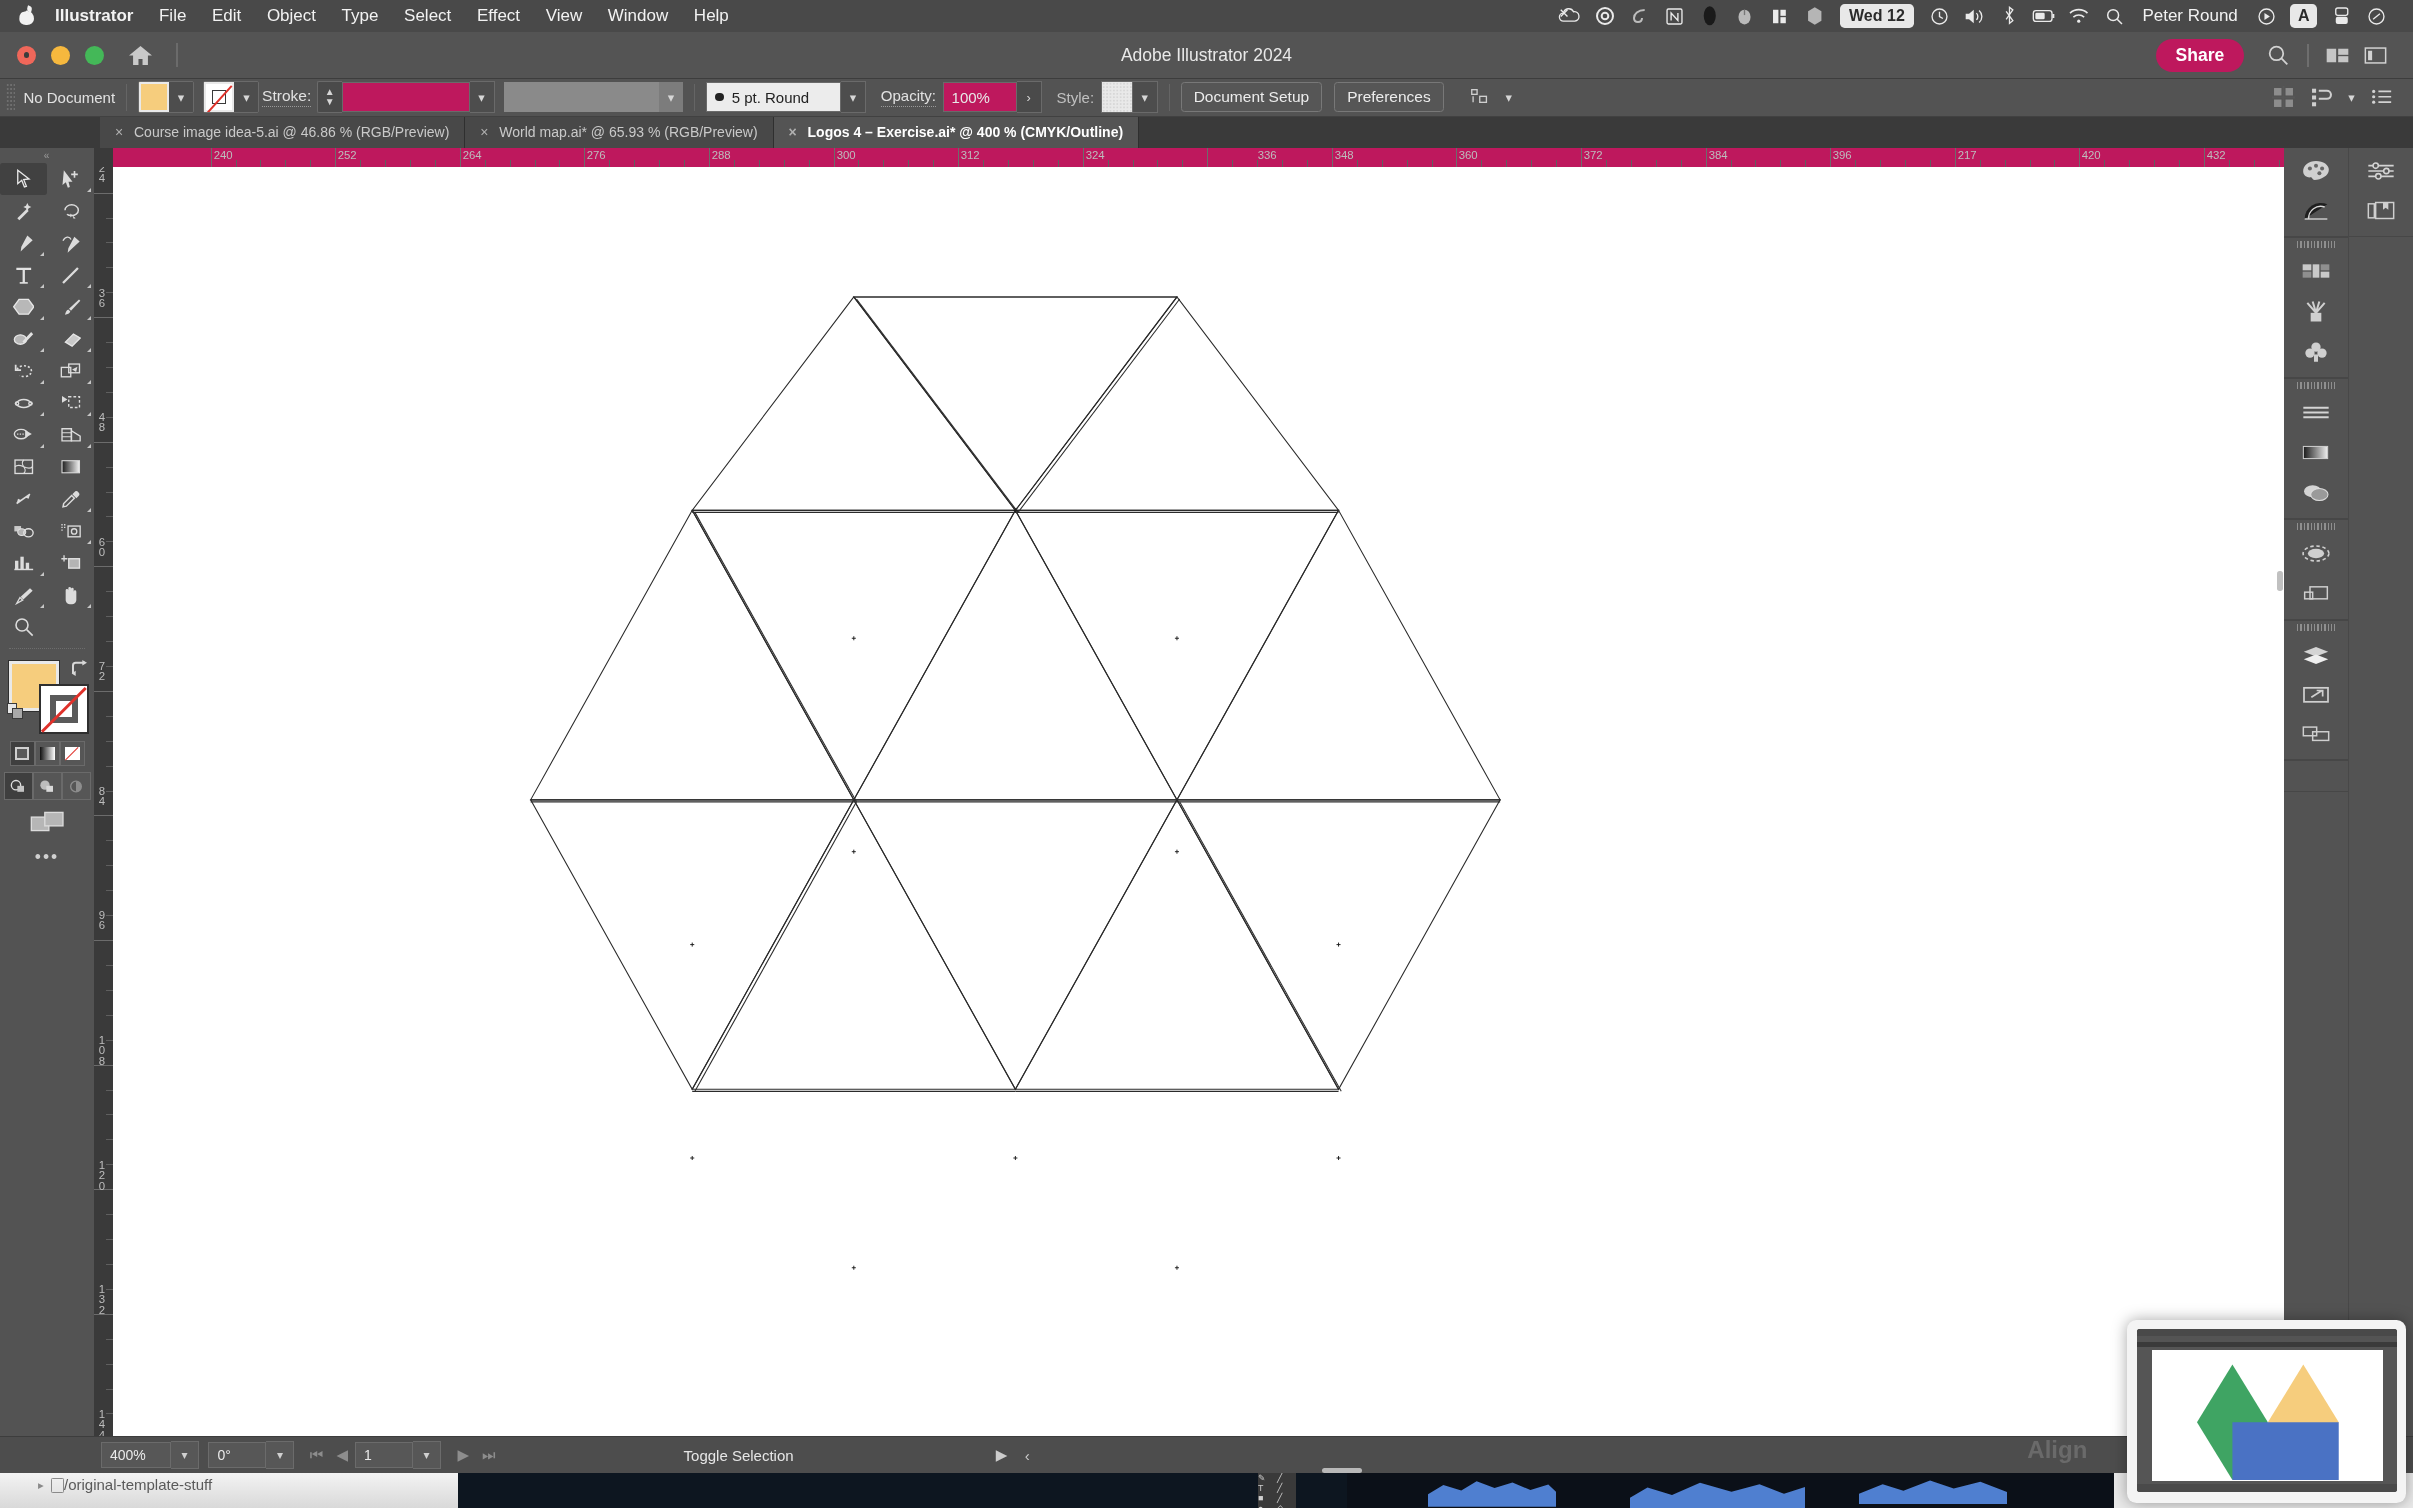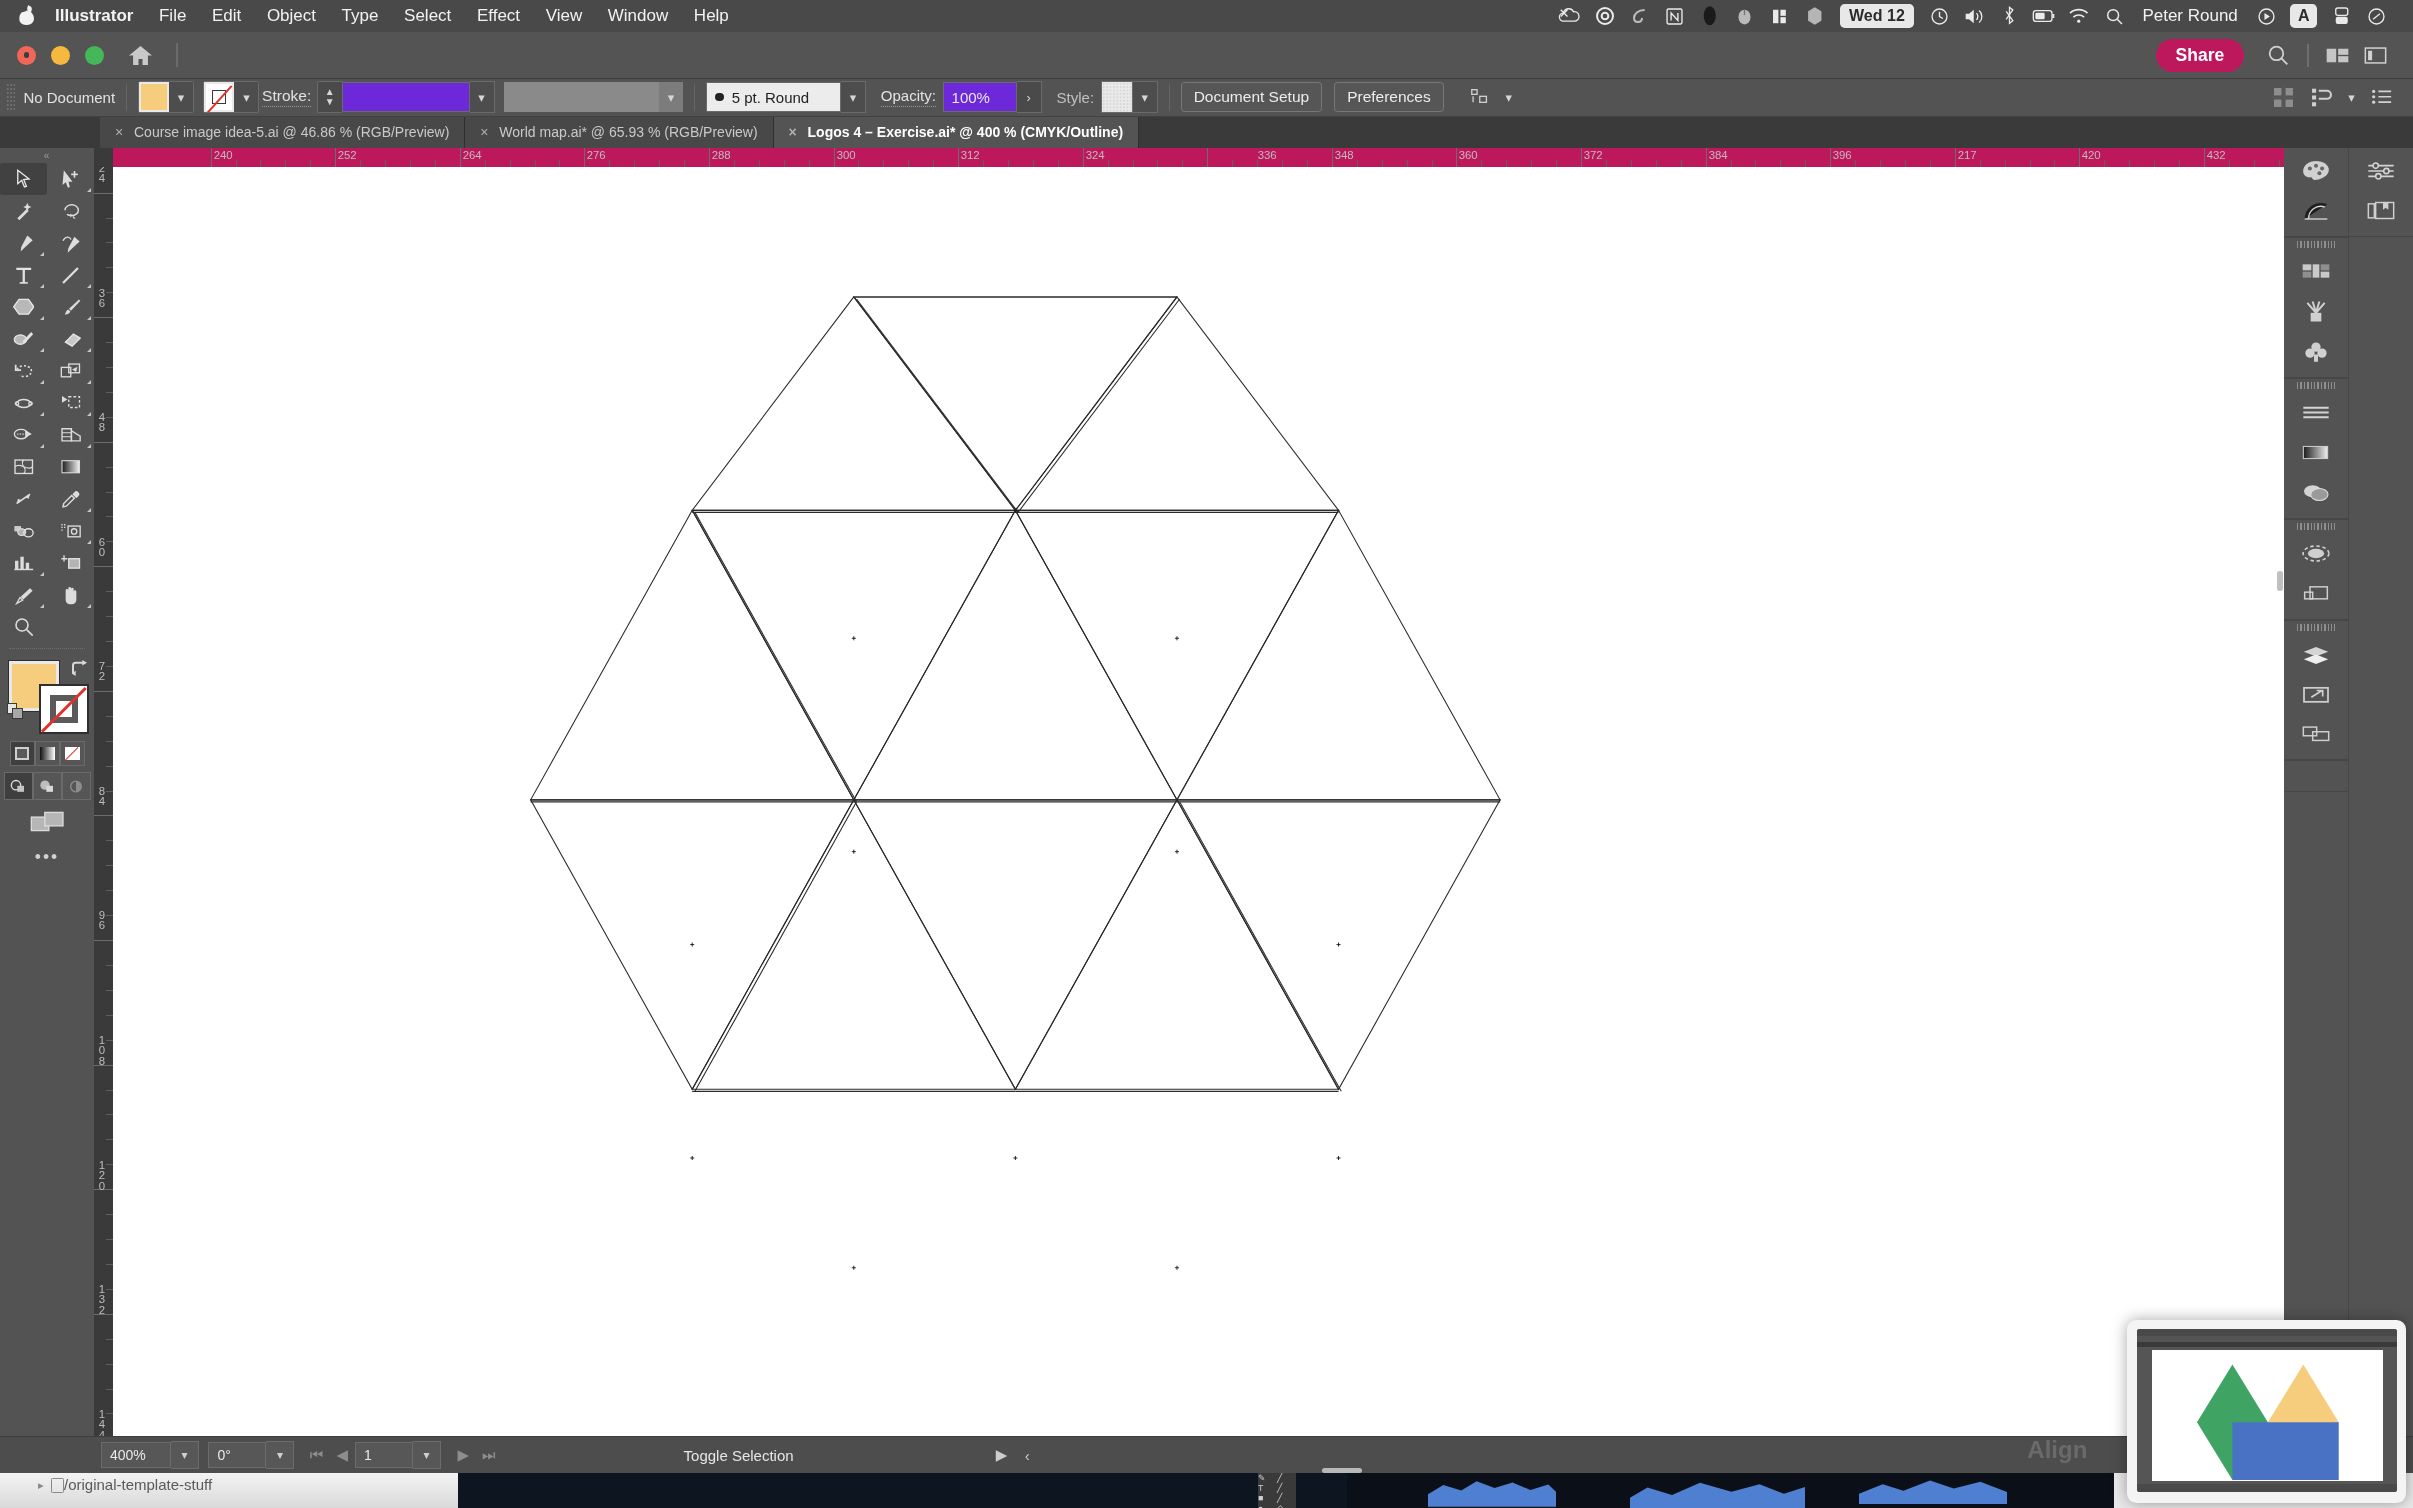--- a/index.html
+++ b/index.html
@@ -60,21 +60,21 @@
   .swatch-wrap{display:flex;align-items:stretch;height:30px;border:0.7px solid #6a6a6a;border-radius:2px;overflow:hidden;}
   .swatch{width:30px;background:#f6cd7d;border:2px solid #e9e9e9;box-sizing:border-box;}
   .swatch.none{background:#fff;position:relative;}
   .swatch.none:before{content:"";position:absolute;left:6px;top:6px;right:6px;bottom:6px;border:1.3px solid #3a3a3a;}
   .swatch.none:after{content:"";position:absolute;left:50%;top:-2.7px;width:2px;height:38px;background:#e0312a;
     transform:translateX(-50%) rotate(42deg);transform-origin:center;}
   .caret-btn{width:24px;background:#4d4d4d;display:flex;align-items:center;justify-content:center;color:#d6d6d6;font-size:12.8px;}
   .stroke-label{color:#e2e2e2;font-size:15.5px;border-bottom:1.3px dotted #9a9a9a;padding-bottom:1.3px;margin:0 5.4px 0 2.7px;}
   .stepper{width:24px;height:30px;background:#4a4a4a;border:0.7px solid #6a6a6a;border-right:none;
     display:flex;flex-direction:column;align-items:center;justify-content:center;color:#d6d6d6;font-size:10px;line-height:1.0;border-radius:2px 0 0 2px;}
-  .field{height:30px;background:#6d28d9;border:0.7px solid #6a6a6a;display:flex;align-items:center;
+  .field{height:30px;background:#be185d;border:0.7px solid #6a6a6a;display:flex;align-items:center;
      color:#e8e8e8;font-size:15px;padding:0 8px;box-sizing:border-box;}
   .field.w190{width:128px;}
   .field.w110{width:74px;}
   .field.flatgrey{background:#8a8a8a;border-color:#8a8a8a;width:155px;}
   .profile-white{background:#ececec;color:#222;}
   .profile-white .dot{width:8.8px;height:8.8px;border-radius:50%;background:#222;margin-right:8px;}
   .btn-outline{color:#ececec;font-size:15.5px;border:0.7px solid #787878;border-radius:3.4px;padding:5.4px 12px;
      background:#565656;white-space:nowrap;}
   .style-sw{width:30px;height:30px;background:#e9e9e9;border:0.7px solid #6a6a6a;
      background-image:radial-gradient(circle,#d7d7d7 0.7px,transparent 0.8px);background-size:3.4px 3.4px;}
@@ -327,20 +327,21 @@
       <div class="tl r"></div>
       <div class="tl y"></div>
       <div class="tl g"></div>
     </div>
     <div class="home-btn">
       <svg width="27" height="23" viewBox="0 0 40 34">
           <path d="M20 3L3 17h6v14h8v-9h6v9h8V17h6z" fill="#c9c9c9"></path>
         </svg>
     </div>
     <div class="vdiv"></div>
+    <div class="app-title">Adobe Illustrator 2024</div>
     <div class="tb-right">
       <div class="share-btn">Share</div>
       <div class="tb-ico">
         <svg width="23" height="23" viewBox="0 0 34 34">
             <circle cx="14" cy="14" r="10" fill="none" stroke="#d2d2d2" stroke-width="2.6"></circle>
             <path d="M21 21l9 9" stroke="#d2d2d2" stroke-width="2.6"></path>
           </svg>
       </div>
       <div class="tb-sep"></div>
       <div class="tb-ico">

